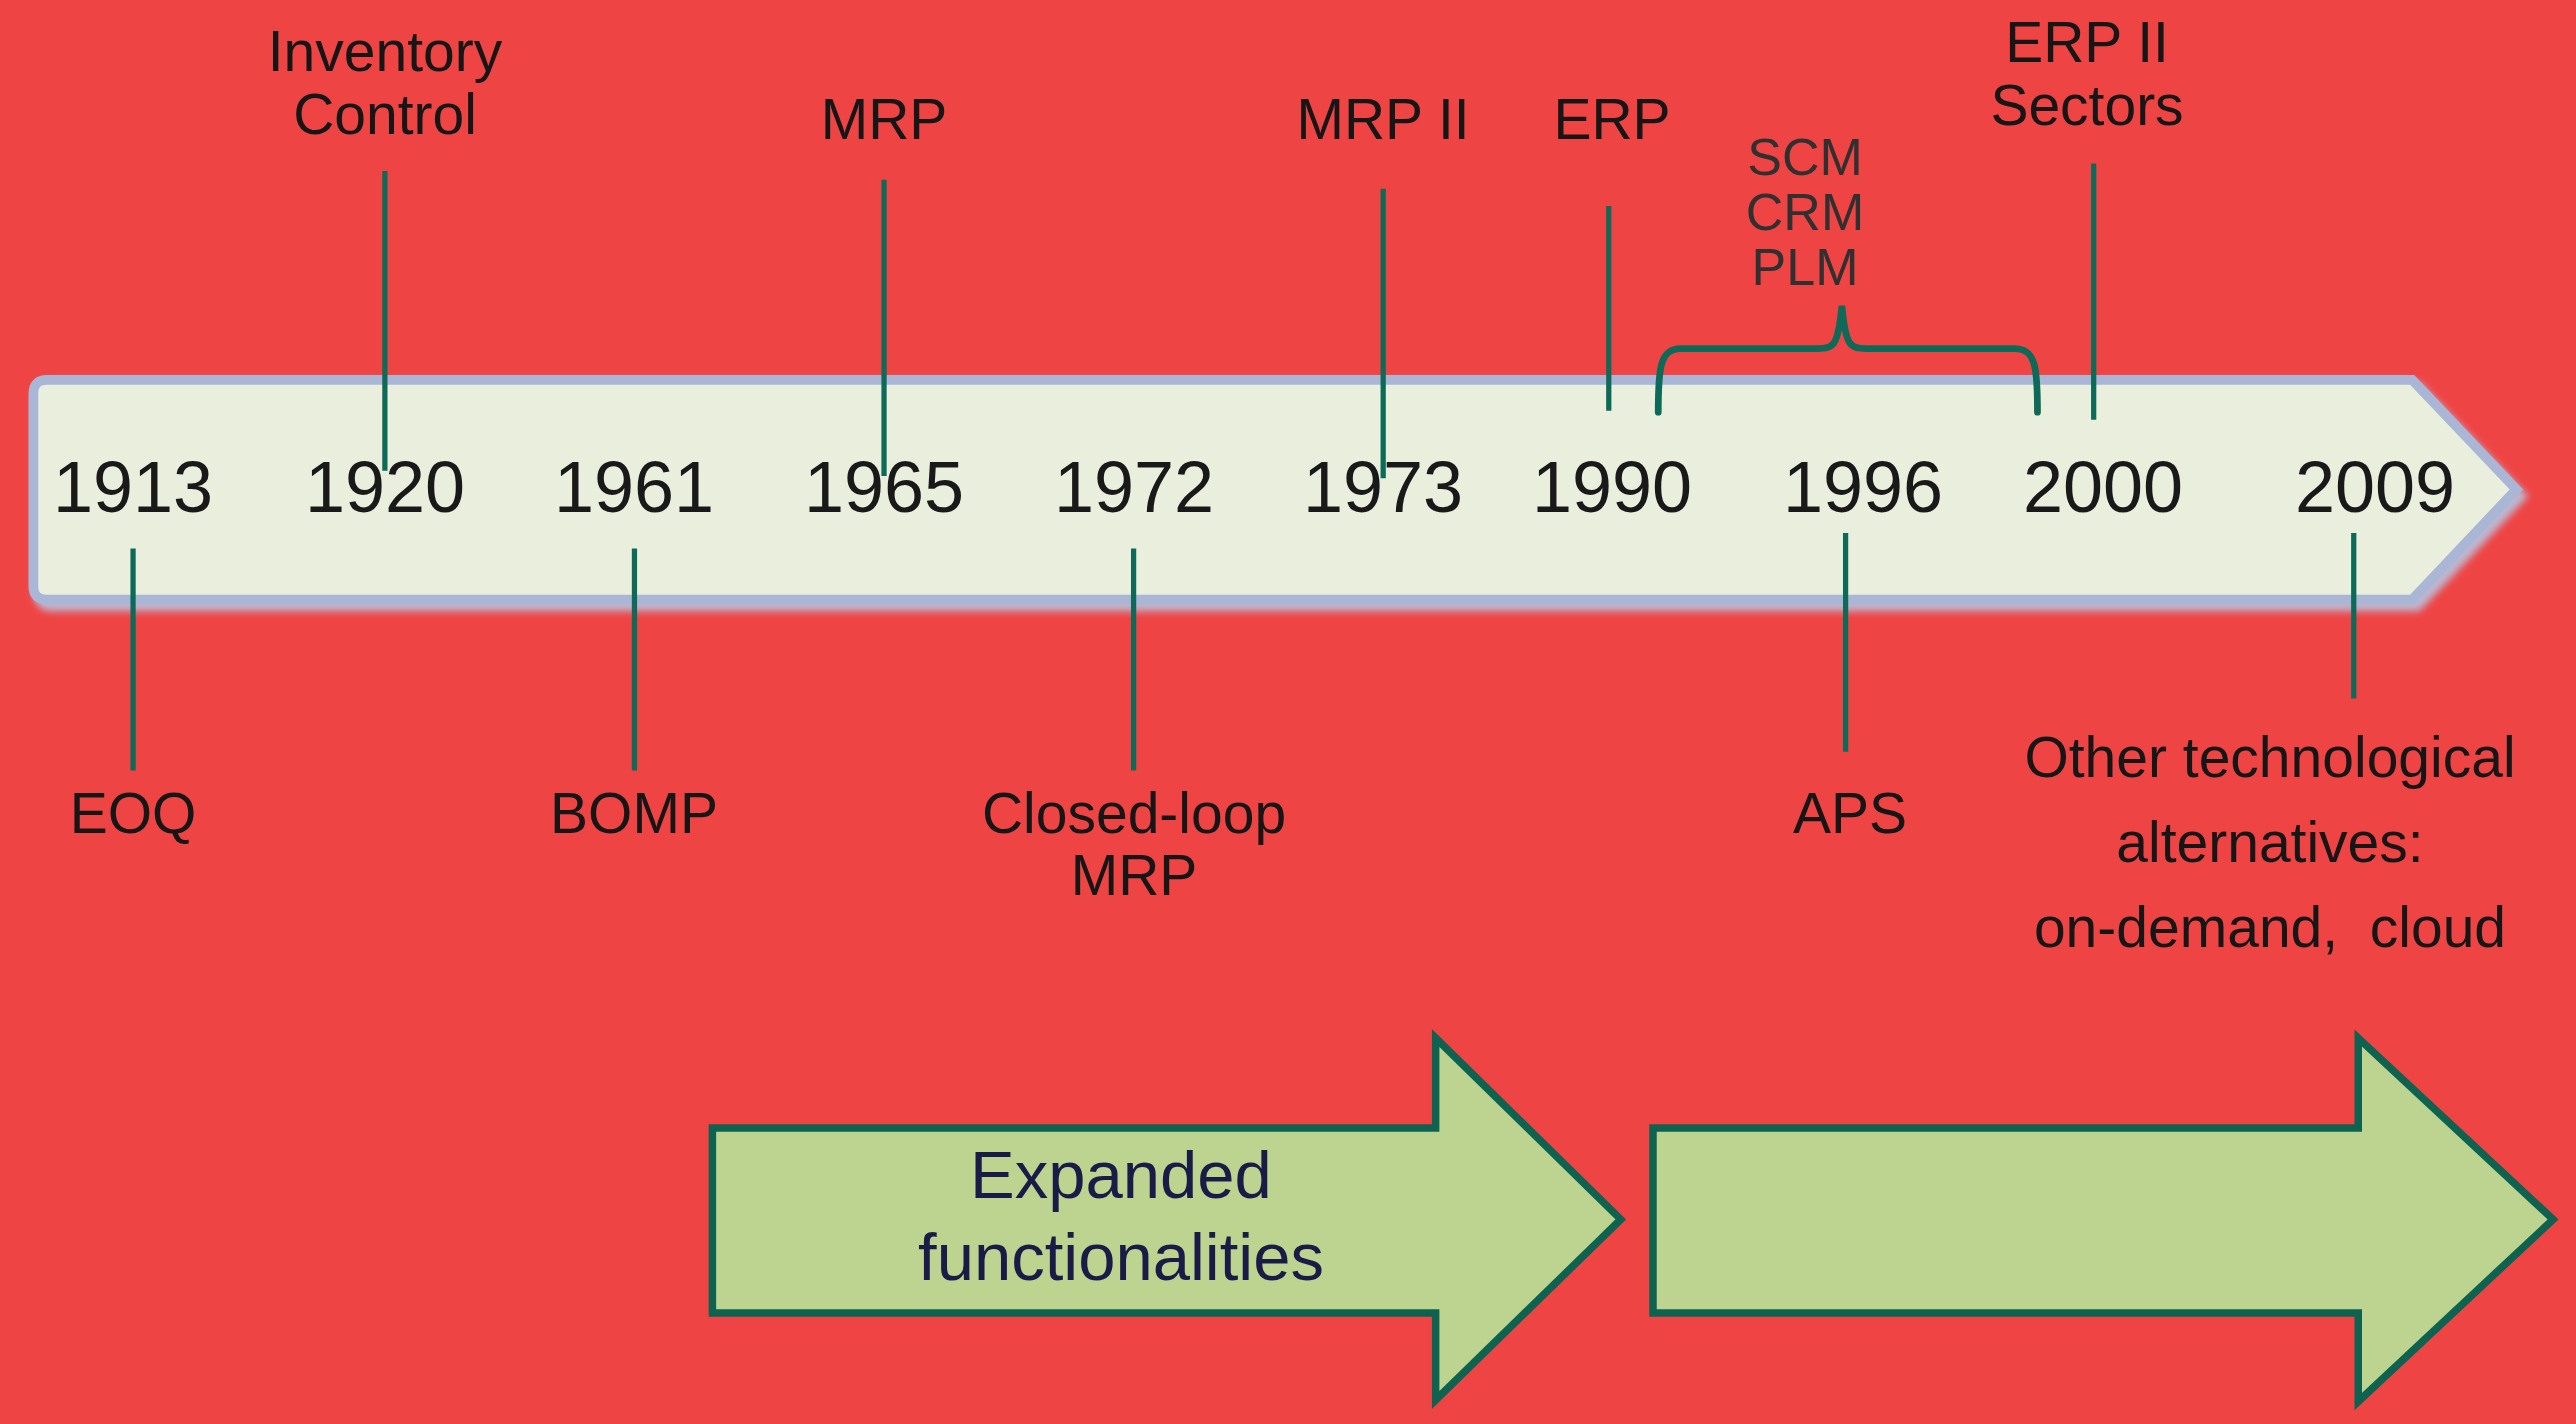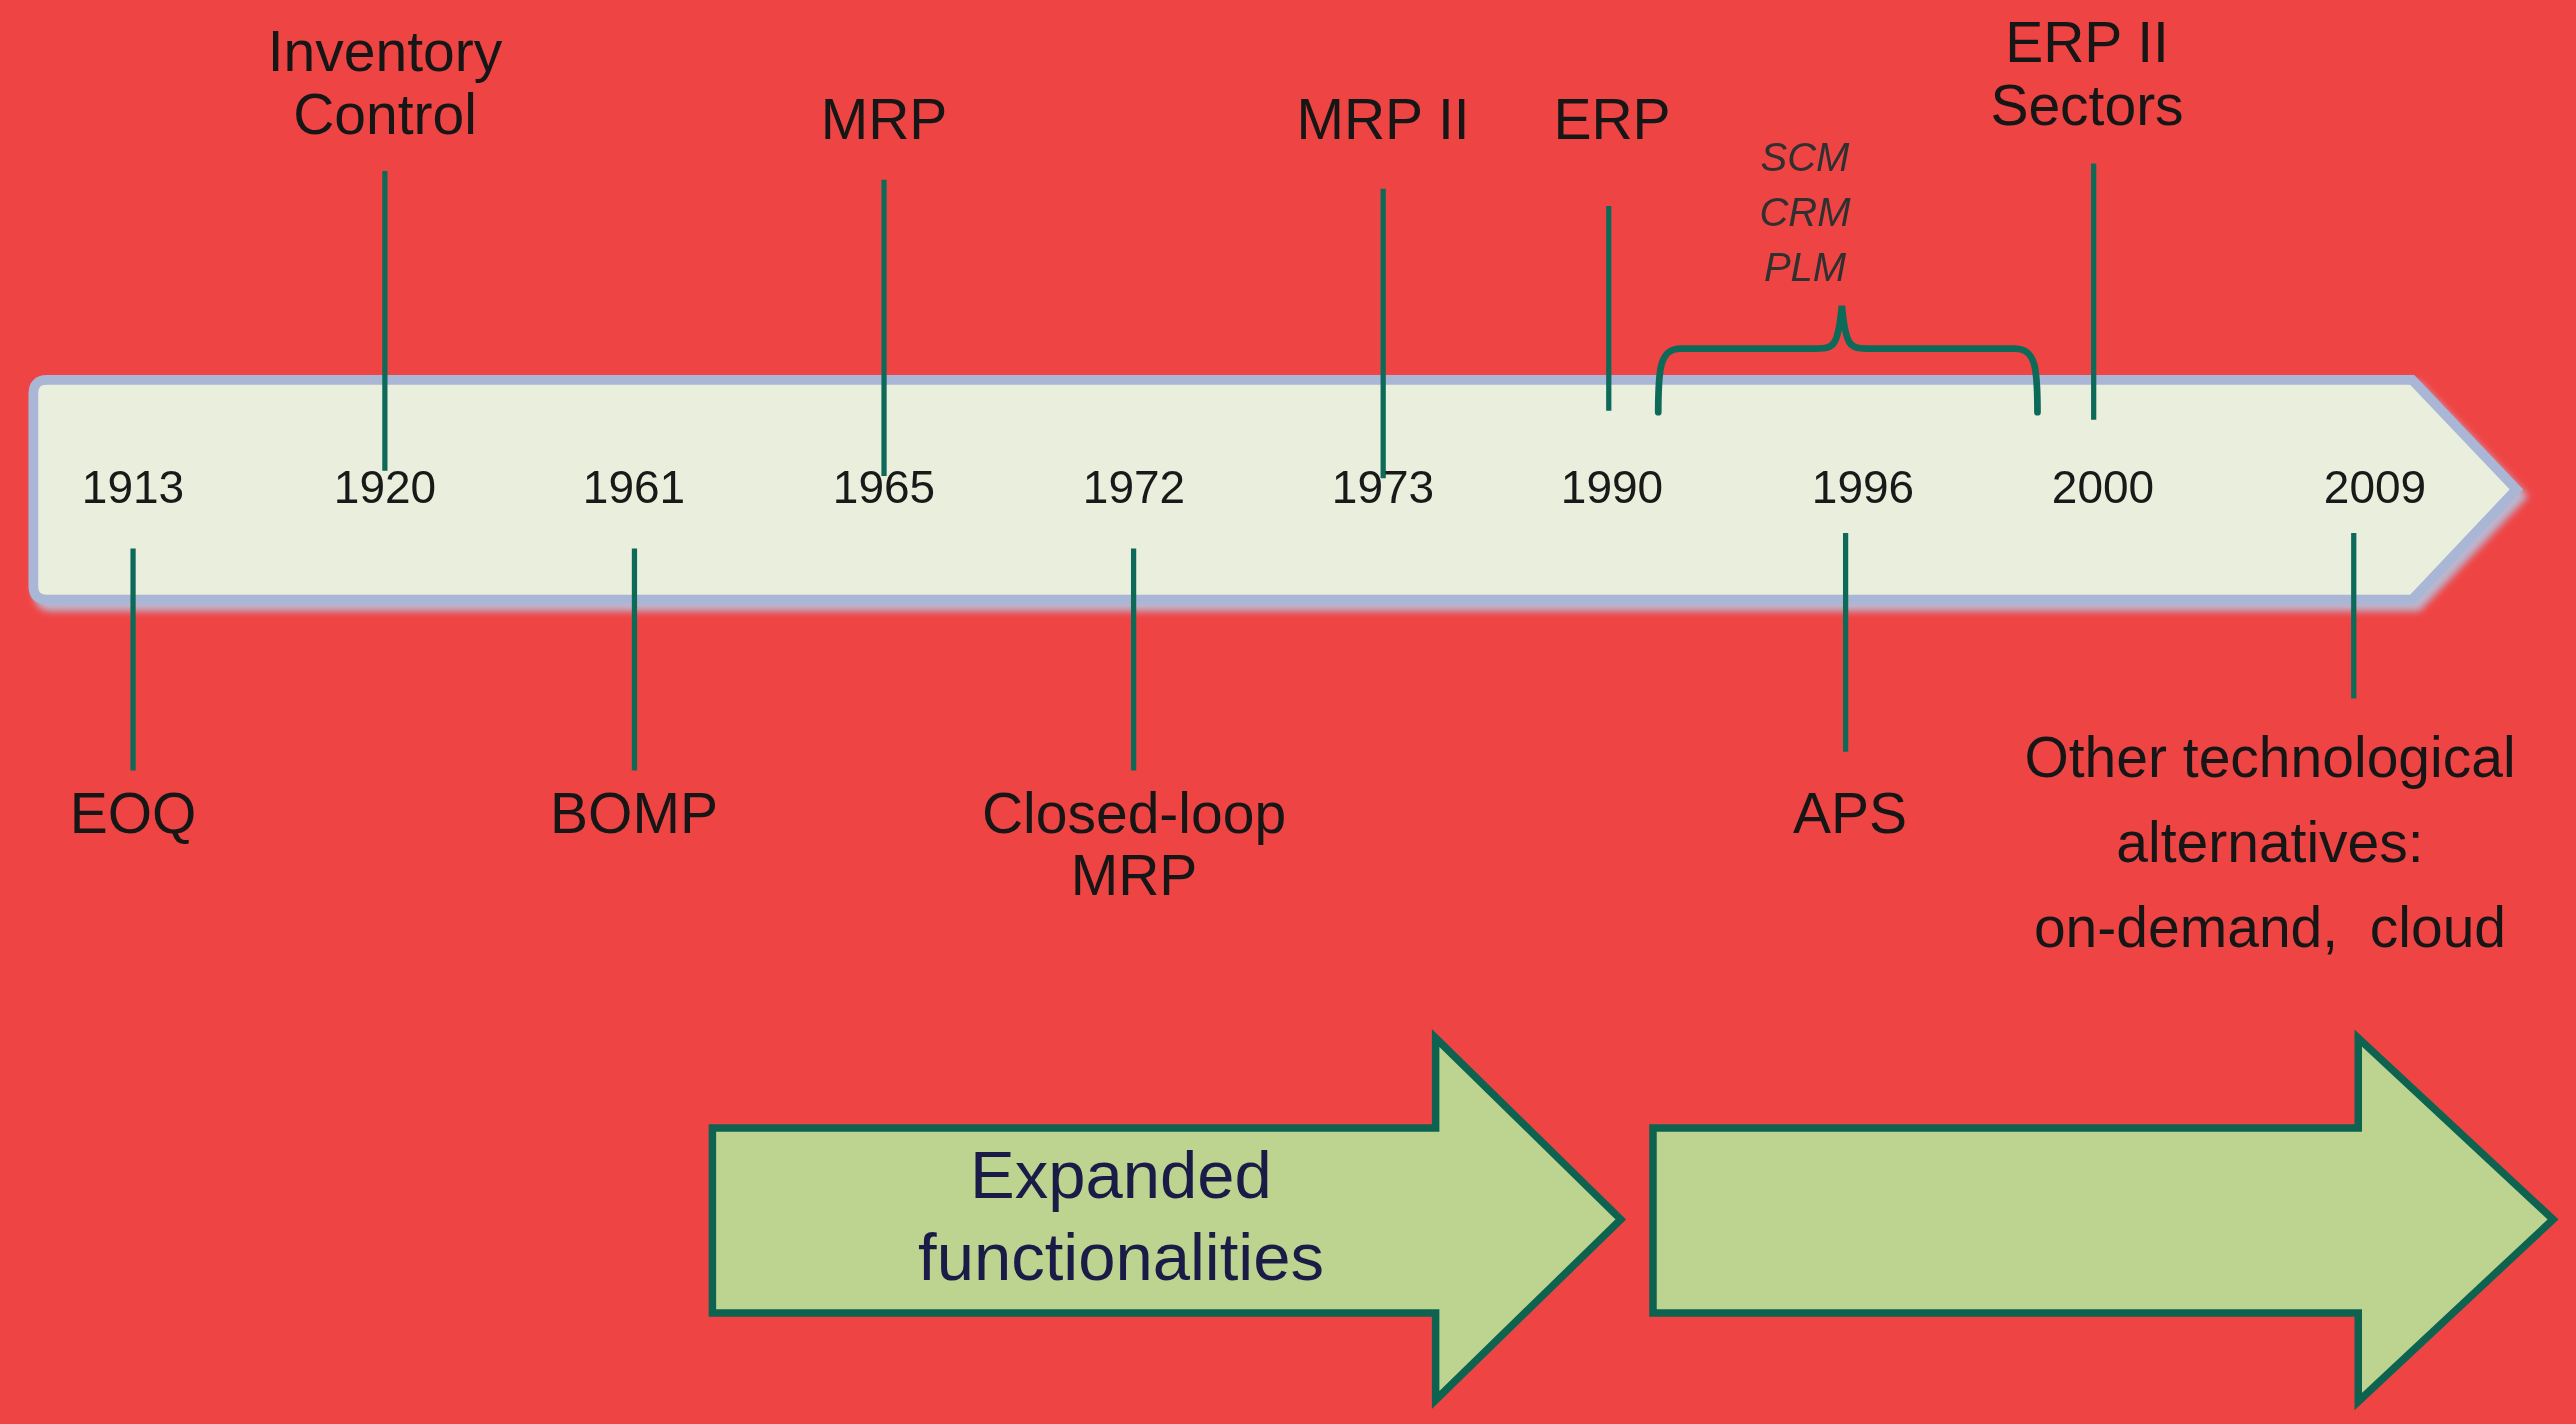--- a/index.html
+++ b/index.html
@@ -10,22 +10,22 @@
     font-family:"Liberation Sans",sans-serif;
     overflow:hidden;
   }
   .shapes{position:absolute;left:0;top:0;width:2576px;height:1424px;}
   .band{fill:#EAEEDC;stroke:#A9B6D5;stroke-width:13;}
   .tick{stroke:#0E6A58;stroke-width:7;}
   .brace{stroke:#0E6A58;stroke-width:9;fill:none;stroke-linecap:round;}
   .barrow{fill:#BCD48F;stroke:#0D6350;stroke-width:10;stroke-linejoin:miter;}
   .lbl{position:absolute;transform:translateX(-50%);text-align:center;color:#161616;white-space:nowrap;}
   .head{font-size:57px;line-height:63px;}
-  .scm{font-size:40px;line-height:55px;font-style:italic;color:#303030;}
-  .yr{position:absolute;transform:translate(-50%,-50%);font-size:46px;color:#191919;white-space:nowrap;}
+  .scm{font-size:52px;line-height:55px;color:#303030;}
+  .yr{position:absolute;transform:translate(-50%,-50%);font-size:72px;color:#191919;white-space:nowrap;}
   .closed{line-height:62px;}
   .wide{line-height:85px;}
   .atext{font-size:67px;line-height:82px;color:#1A1C47;}
 </style>
 </head>
 <body>
 
 <div class="canvas">
 
   <svg class="shapes" viewBox="0 0 3436 1900">

